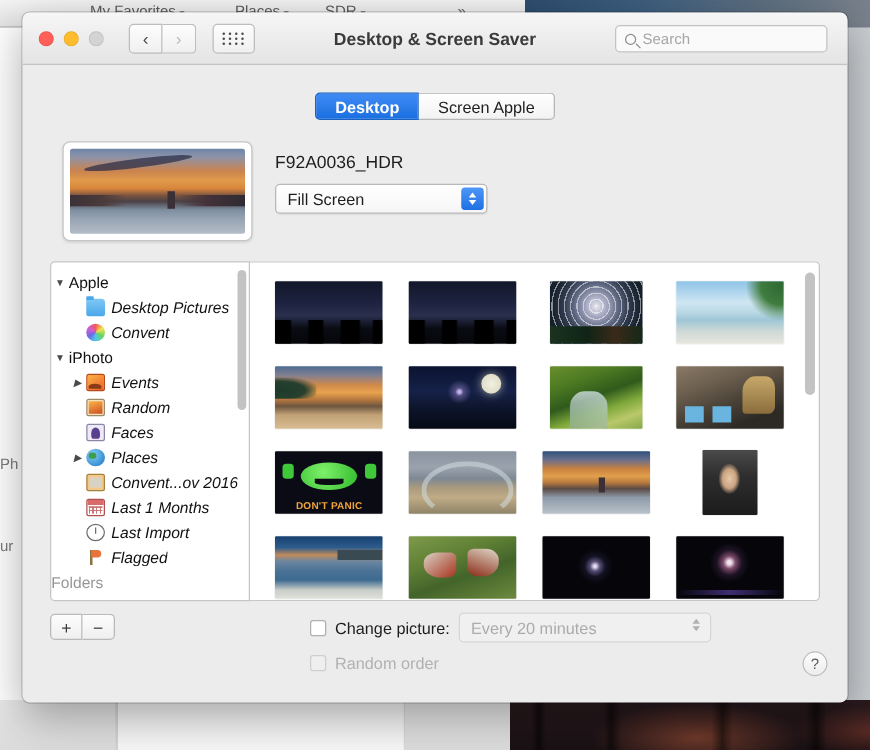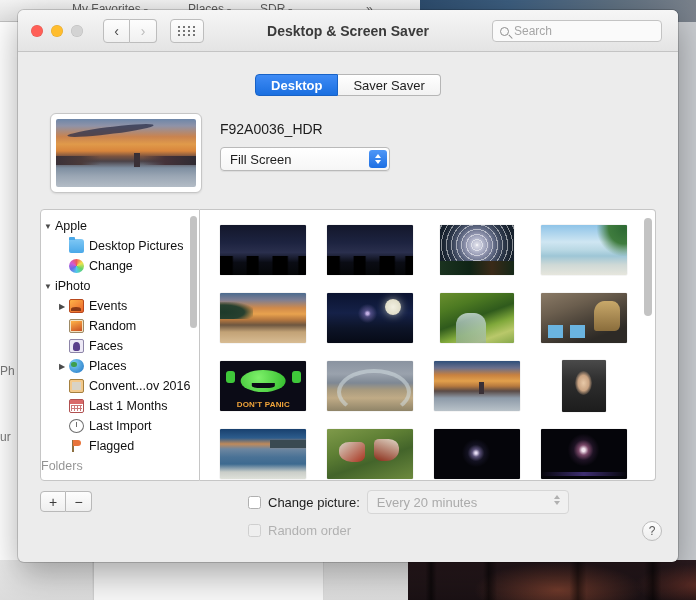--- a/index.html
+++ b/index.html
@@ -208,21 +208,21 @@
   .ico-cal::after{ content:""; position:absolute; left:1px; top:5px; right:1px; bottom:1px;
     background:repeating-linear-gradient(90deg,#c77 0 1px,transparent 1px 3px),repeating-linear-gradient(180deg,#c77 0 1px,transparent 1px 3px);}
   .ico-clock { background:#fff; border:1.2px solid #6e6e6e; border-radius:50%; position:relative; }
   .ico-clock::after{ content:""; position:absolute; left:6px; top:2px; width:1.2px; height:5px; background:#6e6e6e; }
   .ico-flag { background:transparent; position:relative; }
   .ico-flag::before{ content:""; position:absolute; left:3px; top:1px; width:1.5px; height:12px; background:#8d7040;}
   .ico-flag::after{ content:""; position:absolute; left:4px; top:1px; width:8px; height:6px; background:#e8743a; border-radius:0 3px 3px 0;}
   .ico-video { background:#fff; border:1px solid #8d85a8; position:relative; }
   .ico-video::after{ content:""; position:absolute; left:1.5px; top:2px; right:1.5px; bottom:2px; background:linear-gradient(160deg,#b09fd8,#6a4fa8);}
   .sb-label { white-space:nowrap; overflow:hidden; }
-  .indent-1 { padding-left:14px; }
+  .indent-1 { padding-left:14px;font-style:italic; }
   .sb-cut { opacity:.45; }
 
   .sb-bar { position:absolute; right:2px; top:6px; width:7px; height:258px; }
   .sb-thumb { position:absolute; left:0; top:0; width:7px; height:112px; background:#c3c3c3; border-radius:4px; }
 
   .gridpane {
     flex:1; background:#fff;
     border:1px solid #c6c6c6; border-left:none; border-radius:0 4px 4px 0;
     position:relative; overflow:hidden;
   }
@@ -385,21 +385,21 @@
     <div class="searchbox">
       <span class="mag"></span>
       <span class="search-ph">Search</span>
     </div>
   </div>
 
   <div class="pane">
 
     <div class="tabs">
       <span class="tab active">Desktop</span>
-      <span class="tab">Saver Saver</span>
+      <span class="tab">Screen Apple</span>
     </div>
 
     <div class="preview-row">
       <div class="preview-frame">
         <div class="preview-img">
           <span class="pv-tower"></span>
         </div>
       </div>
       <div class="preview-meta">
         <div class="filename">F92A0036_HDR</div>
@@ -425,21 +425,21 @@
 
           <div class="sb-row indent-1">
             <span class="disc"></span>
             <span class="sb-ico ico-folder"></span>
             <span class="sb-label">Desktop Pictures</span>
           </div>
 
           <div class="sb-row indent-1">
             <span class="disc"></span>
             <span class="sb-ico ico-wheel"></span>
-            <span class="sb-label">Change</span>
+            <span class="sb-label">Convent</span>
           </div>
 
           <div class="sb-row group">
             <span class="disc">▼</span>
             <span class="sb-label">iPhoto</span>
           </div>
 
           <div class="sb-row indent-1">
             <span class="disc">▶</span>
             <span class="sb-ico ico-events"></span>

